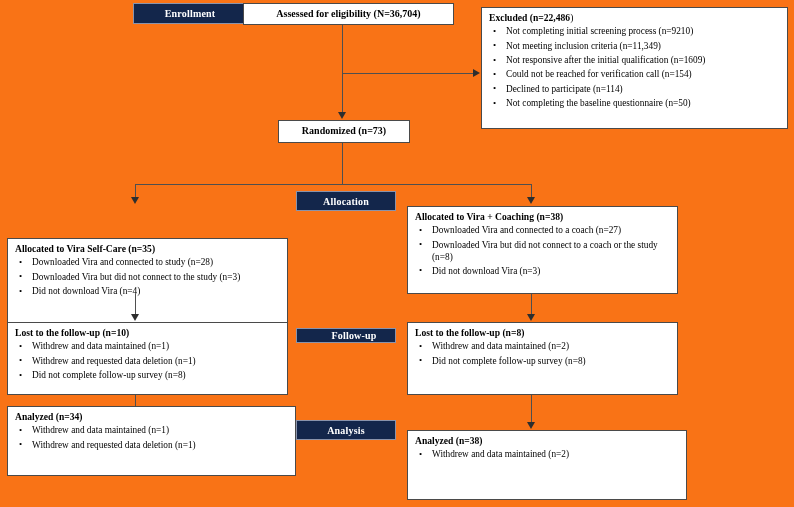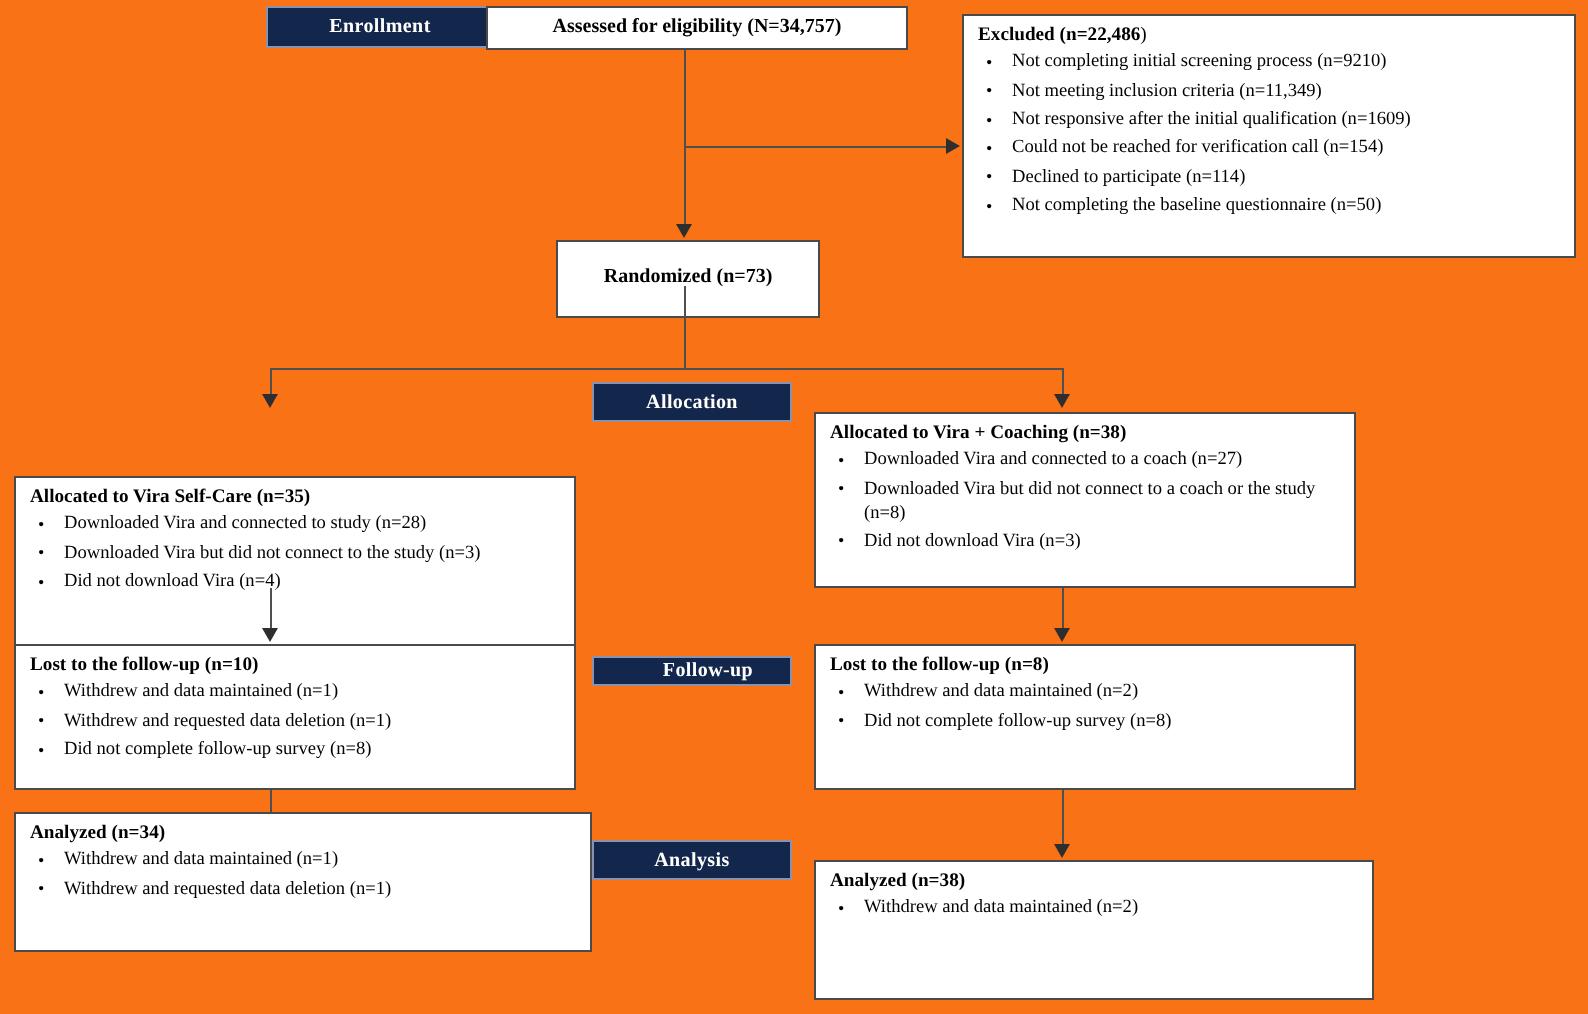--- a/index.html
+++ b/index.html
@@ -95,21 +95,21 @@
 </head>
 <body>
 
 <div id="canvas">
 
   <div class="banner" style="left:133px; top:3px; width:114px; height:21px;">
     <span>Enrollment</span>
   </div>
 
   <div class="box center" style="left:243px; top:3px; width:211px; height:22px;">
-    <span>Assessed for eligibility  (N=34,757)</span>
+    <span>Assessed for eligibility  (N=36,704)</span>
   </div>
 
   <div class="line vline" style="left:342px; top:25px; width:1.3px; height:88px;"></div>
   <div class="arrow-down" style="left:337.5px; top:112px;"></div>
 
   <div class="line hline" style="left:342px; top:72.5px; width:133px; height:1.3px;"></div>
   <div class="arrow-right" style="left:473px; top:68.5px;"></div>
 
   <div class="box" style="left:481px; top:7px; width:307px; height:122px;">
     <div class="box-inner">
@@ -120,21 +120,21 @@
         <li>Not completing initial screening process (n=9210)</li>
         <li>Not meeting inclusion criteria (n=11,349)</li>
         <li>Not responsive after the initial qualification (n=1609)</li>
         <li>Could not be reached for verification call (n=154)</li>
         <li>Declined to participate (n=114)</li>
         <li>Not completing the baseline questionnaire (n=50)</li>
       </ul>
     </div>
   </div>
 
-  <div class="box center" style="left:278px; top:120px; width:132px; height:39px;">
+  <div class="box center" style="left:278px; top:120px; width:132px; height:23px;">
     <span>Randomized (n=73)</span>
   </div>
 
   <div class="line vline" style="left:342px; top:143px; width:1.3px; height:41px;"></div>
 
   <div class="line hline" style="left:135px; top:183.5px; width:397px; height:1.3px;"></div>
 
   <div class="line vline" style="left:135px; top:183.5px; width:1.3px; height:15px;"></div>
   <div class="arrow-down" style="left:131px; top:197px;"></div>
 

